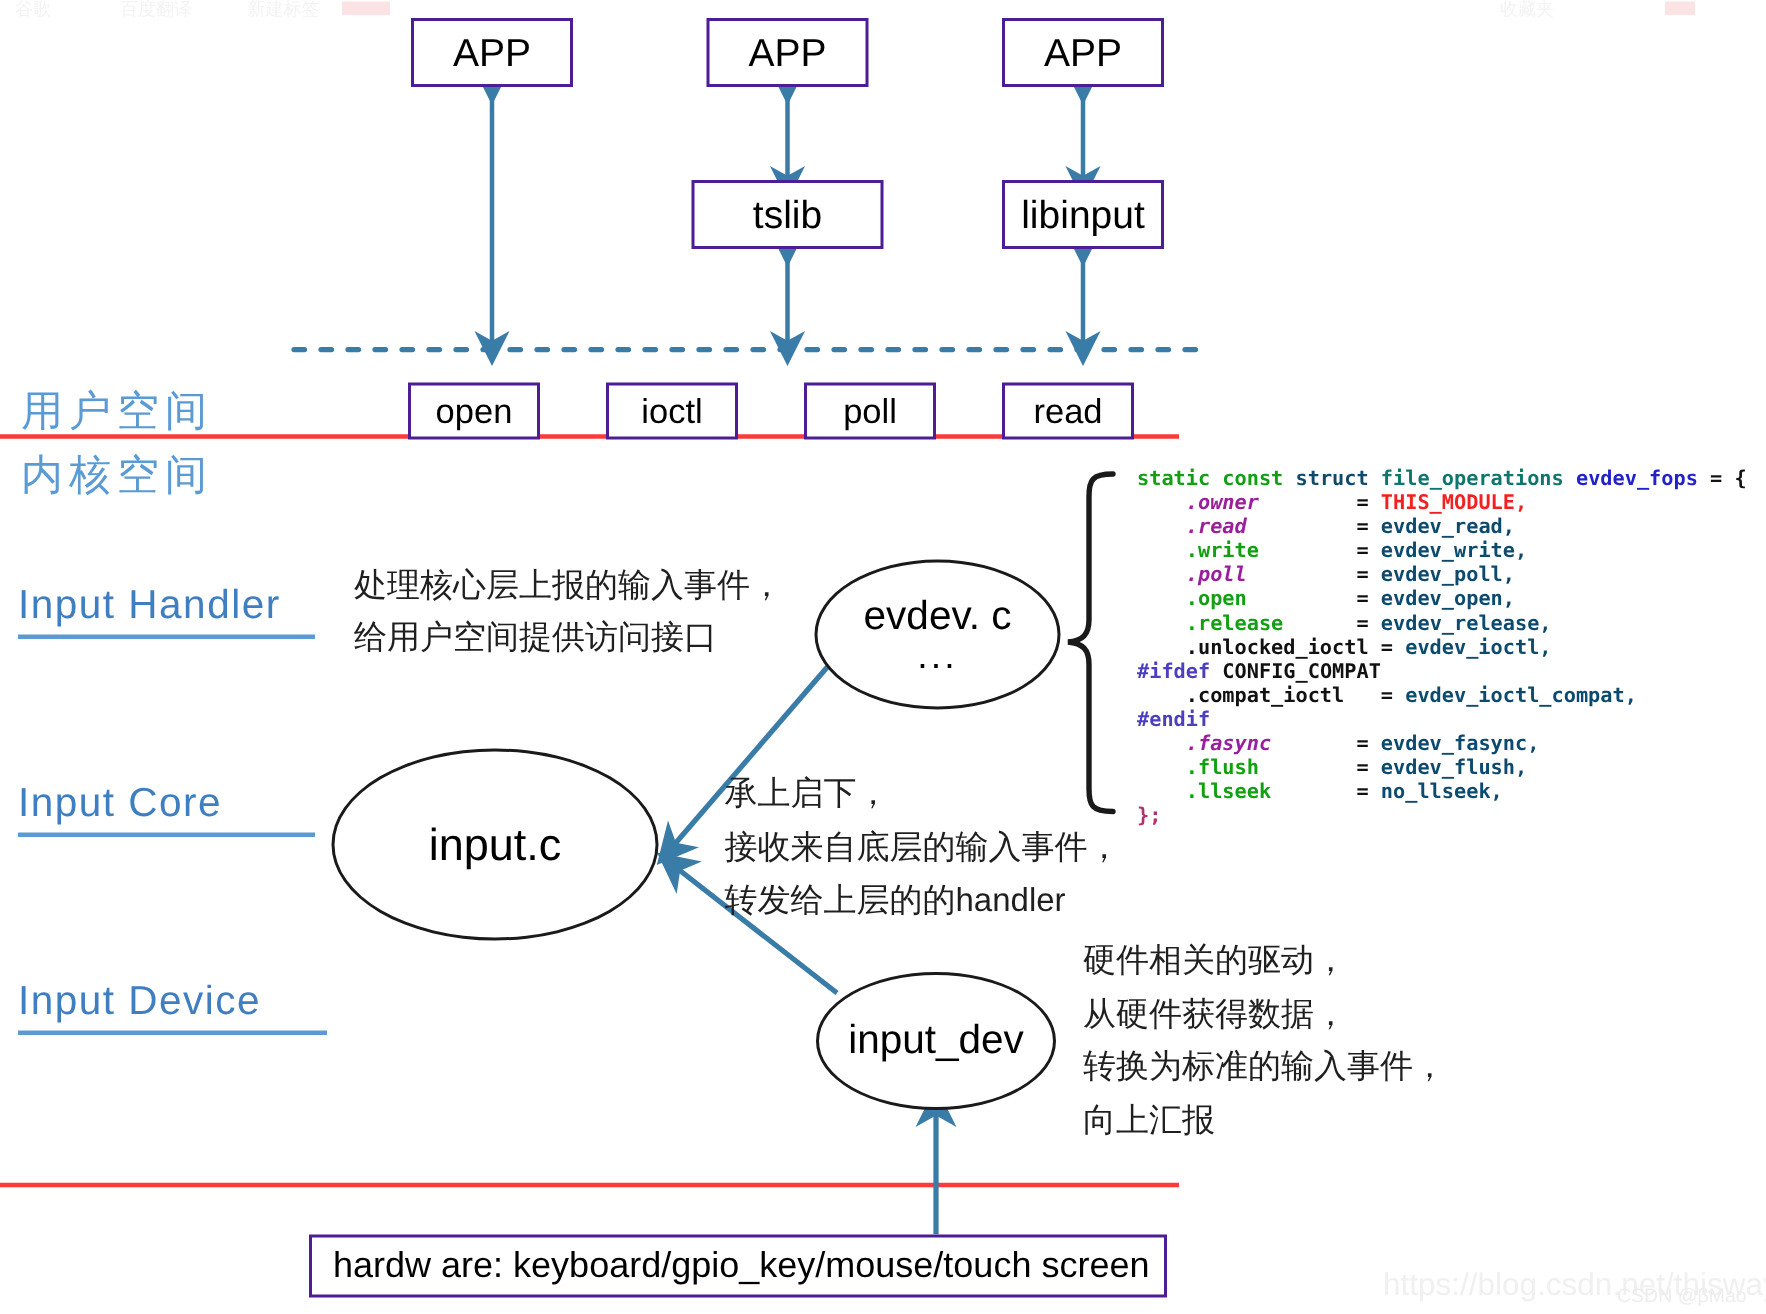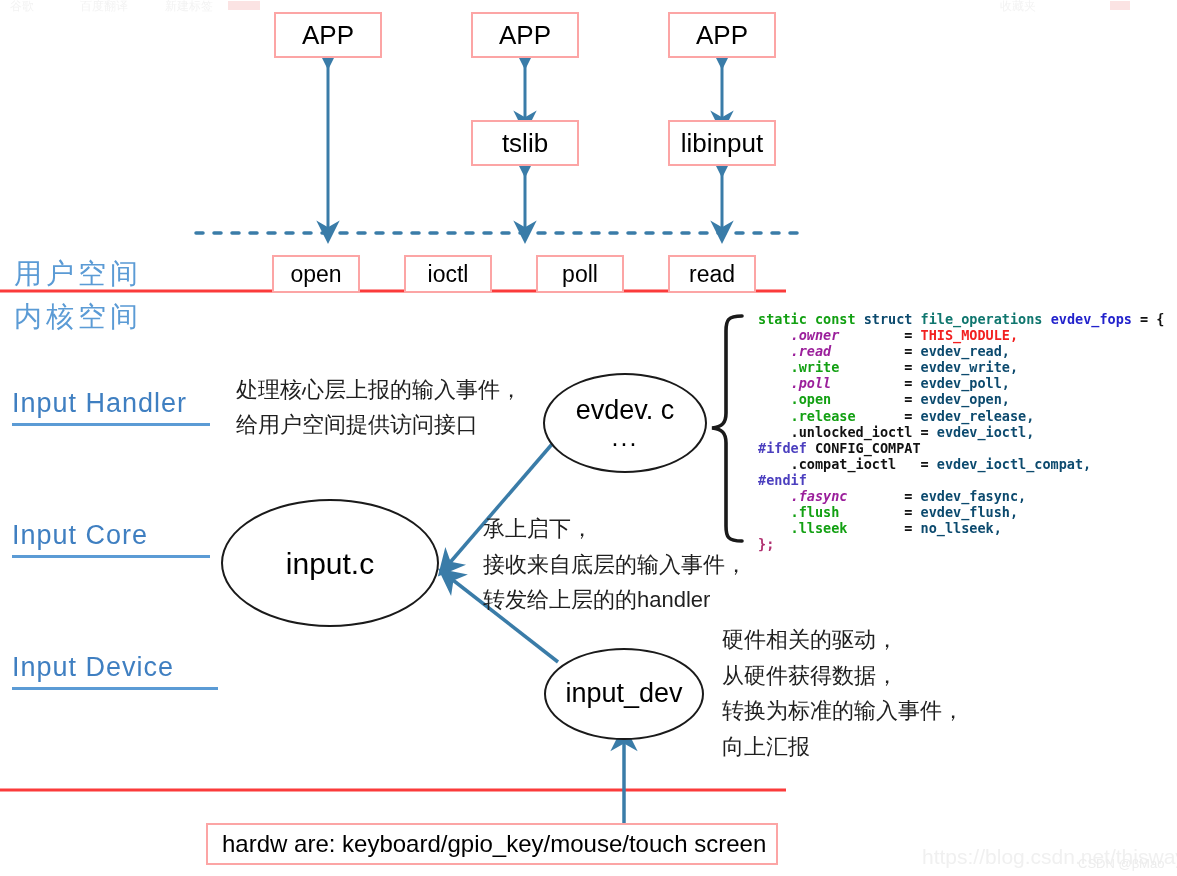--- a/index.html
+++ b/index.html
@@ -8,21 +8,21 @@
     background:#ffffff;
     font-family:"Liberation Sans","DejaVu Sans",sans-serif;
     position:relative;overflow:hidden;
   }
   #canvas{position:absolute;left:0;top:0;width:1177px;height:876px;}
   svg.ovl{position:absolute;left:0;top:0;width:1177px;height:876px;pointer-events:none;}
 
   
   .box{
     position:absolute;
-    border:2px solid #fca5a5;
+    border:2px solid #4c1d95;
     background:#ffffff;
     display:flex;align-items:center;justify-content:center;
     font-size:26px;color:#000;
     box-sizing:border-box;
   }
   .box.small{font-size:23px;border-width:2px;}
   .box.hw{font-size:24px;justify-content:flex-start;padding-left:14px;}
 
   
   .ell{
@@ -147,21 +147,21 @@
   <div class="box" style="left:274px;top:12px;width:108px;height:46px;">
     <span>APP</span>
   </div>
   <div class="box" style="left:471px;top:12px;width:108px;height:46px;">
     <span>APP</span>
   </div>
   <div class="box" style="left:668px;top:12px;width:108px;height:46px;">
     <span>APP</span>
   </div>
 
-  <div class="box" style="left:471px;top:120px;width:108px;height:46px;">
+  <div class="box" style="left:461px;top:120px;width:128px;height:46px;">
     <span>tslib</span>
   </div>
   <div class="box" style="left:668px;top:120px;width:108px;height:46px;">
     <span>libinput</span>
   </div>
 
   <div class="box small" style="left:272px;top:255px;width:88px;height:38px;">
     <span>open</span>
   </div>
   <div class="box small" style="left:404px;top:255px;width:88px;height:38px;">

